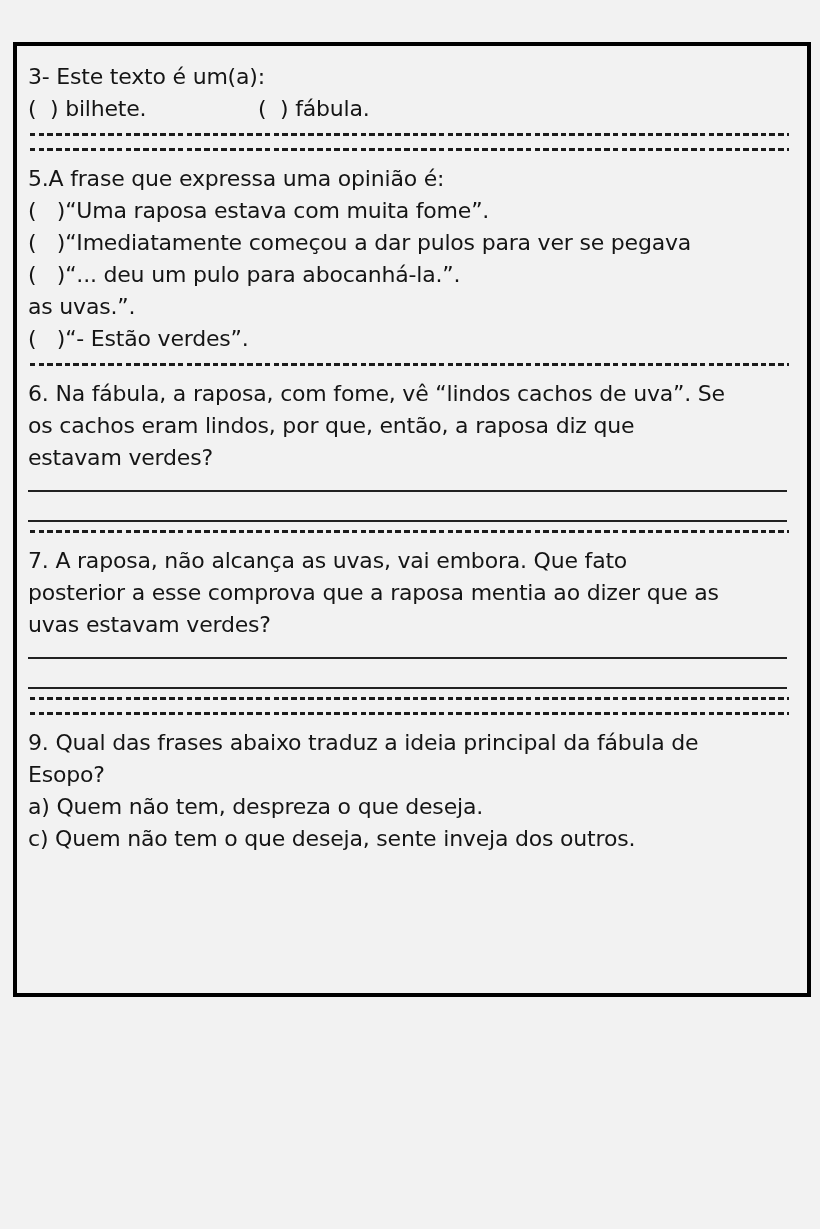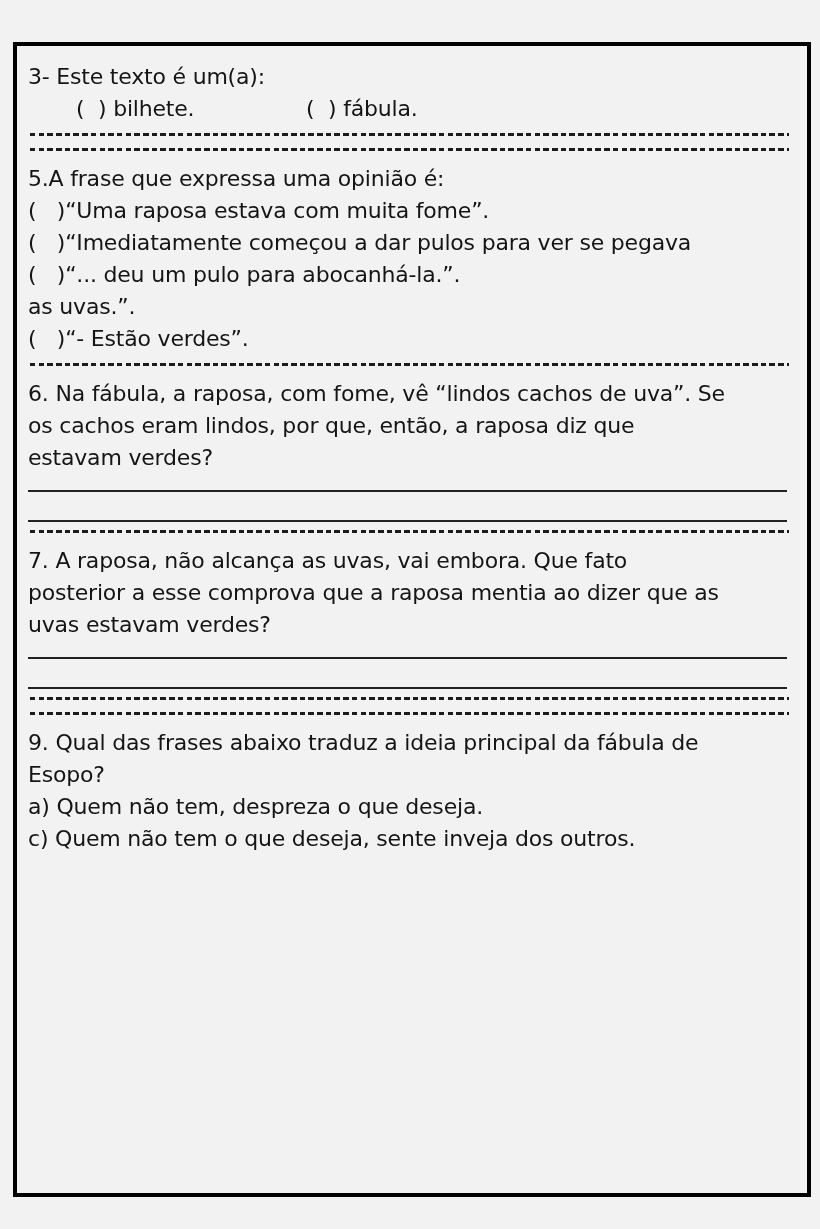--- a/index.html
+++ b/index.html
@@ -5,38 +5,38 @@
   html,body{margin:0;padding:0;}
   body{
     width:820px;height:1229px;
     background:#f2f2f2;
     font-family:"DejaVu Sans","Liberation Sans",sans-serif;
     position:relative;
     overflow:hidden;
   }
   .sheet{
     position:absolute;left:13px;top:42px;
-    width:798px;height:1155px;
+    width:798px;height:955px;
     box-sizing:border-box;
     border:4px solid #000;
     padding:15px 16px 0 11px;
     color:#151515;
     font-size:22px;line-height:32px;
     letter-spacing:-0.2px;
     overflow:hidden;
   }
   .line{white-space:pre;overflow:hidden;max-height:32px;}
   
   .jline{
     white-space:normal;text-align:justify;text-align-last:justify;
     max-height:32px;overflow:hidden;
   }
   .optrow{display:flex;}
   .optrow .col1{width:260px;}
-  .optrow .col2{width:230px;margin-left:48px;}
+  .optrow .col2{width:230px;}
   .sep{
     height:3px;margin:8px 2px 12px 2px;
     background:repeating-linear-gradient(90deg,#1c1c1c 0 5.5px,transparent 5.5px 8.7px);
   }
   .blanks{margin-top:-12px;}
   .blank{
     height:28px;box-sizing:content-box;
     border-bottom:2px solid #222;
     margin-right:4px;
   }

